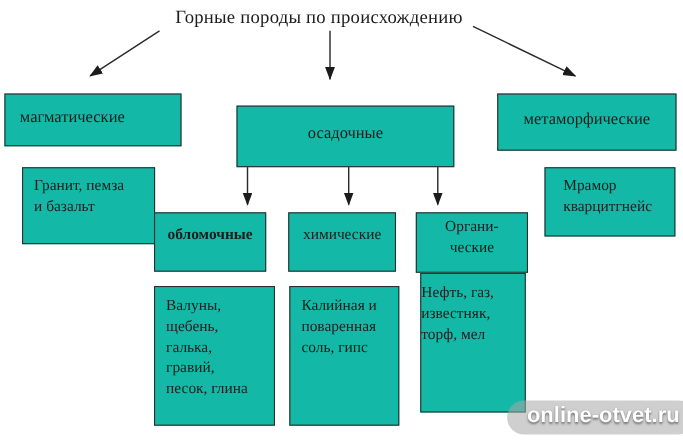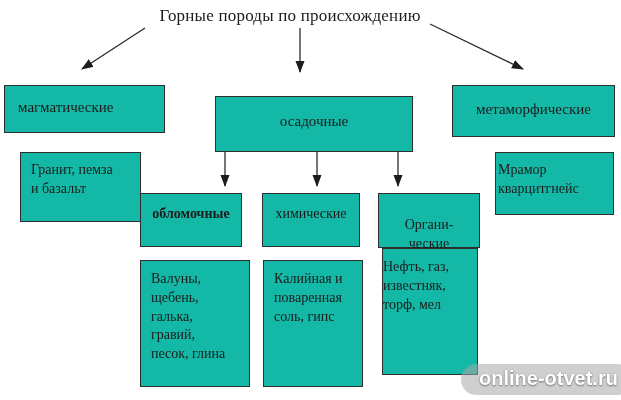--- a/index.html
+++ b/index.html
@@ -36,25 +36,25 @@
     line-height: 1.34;
   }
   .pre { white-space: pre-line; }
   .center { text-align: center; }
 
   .b-magmatic       { left: 4px;   top: 85px;  width: 161px; height: 48px;  padding: 11px 6px 0 13px; font-size: 15px; }
   .b-sedimentary    { left: 215px; top: 84px;  width: 198px; height: 56px;  padding-top: 14px; font-size: 15px; margin-top: 12px; }
   .b-metamorphic    { left: 452px; top: 85px;  width: 163px; height: 52px;  padding-top: 13px; font-size: 15px; }
 
   .b-magmatic-ex    { left: 7px;   top: 152px; width: 121px; height: 70px;  padding: 8px 4px 0 10px; margin-left: 13px; }
-  .b-metamorphic-ex { left: 495px; top: 152px; width: 119px; height: 63px;  padding: 8px 4px 0 2px; }
+  .b-metamorphic-ex { left: 495px; top: 152px; width: 119px; height: 63px;  padding: 8px 4px 0 16px; }
 
   .b-clastic        { left: 140px; top: 193px; width: 102px; height: 54px;  padding-top: 11px; font-weight: bold; }
   .b-chemical       { left: 262px; top: 193px; width: 98px;  height: 54px;  padding-top: 11px; }
-  .b-organic        { left: 378px; top: 193px; width: 102px; height: 55px;  padding-top: 22px; }
+  .b-organic        { left: 378px; top: 193px; width: 102px; height: 55px;  padding-top: 4px; }
 
   .b-clastic-ex     { left: 140px; top: 260px; width: 110px; height: 127px; padding: 9px 4px 0 10px; }
   .b-chemical-ex    { left: 263px; top: 260px; width: 100px; height: 127px; padding: 9px 4px 0 10px; }
   .b-organic-ex     { left: 382px; top: 248px; width: 96px;  height: 127px; padding: 9px 4px 0 0; }
 
   .watermark {
     position: absolute;
     left: 461px;
     top: 364px;
     padding: 3px 14px 5px 18px;

